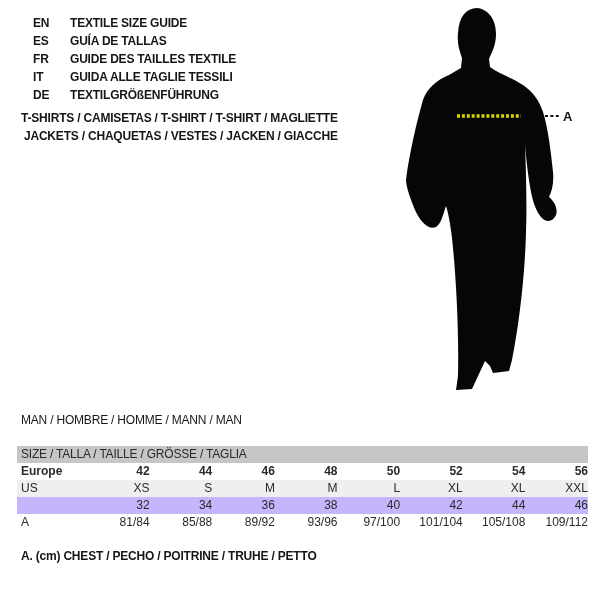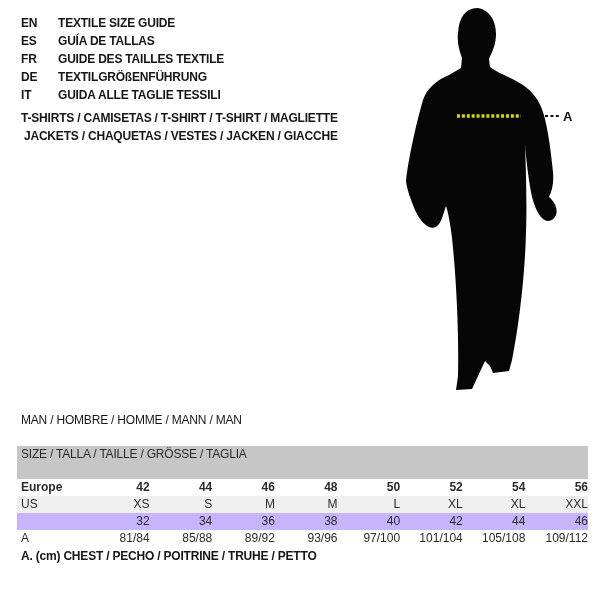--- a/index.html
+++ b/index.html
@@ -4,38 +4,38 @@
 <style>
   * { margin:0; padding:0; box-sizing:border-box; }
   body { font-family:"Liberation Sans", sans-serif; background:#fff; }
   .page {
     position:relative; width:600px; height:600px; background:#fff;
     overflow:hidden; color:#161616;
   }
 
   
   .lang-block { position:absolute; left:21px; top:14px; }
-  .lang-row { display:flex; height:18px; line-height:18px; }
+  .lang-row { display:flex; height:18px; line-height:18px;margin-left:12px; }
   .lang-code { width:37px; font-weight:bold; font-size:12px; letter-spacing:-0.2px; }
   .lang-label { font-weight:bold; font-size:12px; letter-spacing:-0.2px; white-space:nowrap; }
 
   
   .cat-block { position:absolute; left:21px; top:109px;text-align:right; }
   .cat-line { font-weight:bold; font-size:12px; letter-spacing:-0.2px; height:18px; line-height:18px; white-space:nowrap; }
 
   
   .figure-svg { position:absolute; left:0; top:0; width:600px; height:600px; }
   .figure-svg text { font-family:"Liberation Sans", sans-serif; font-weight:bold; font-size:13px; }
 
   
   .section-title { position:absolute; left:21px; top:413px; font-weight:normal; font-size:12px; letter-spacing:-0.2px; }
 
   
   .size-table { position:absolute; left:17px; top:446px; width:571px; font-size:12px; color:#2a2a2a; }
-  .size-table-header { height:33px; line-height:17px; padding-left:4px; letter-spacing:-0.2px; }
+  .size-table-header { height:17px; line-height:17px; padding-left:4px; letter-spacing:-0.2px; }
   .size-row { display:flex; height:17px; line-height:17px; }
   .size-row .label-cell { width:70px; padding-left:4px; text-align:left; }
   .size-row .val-cell { flex:1; text-align:right; }
 
   
   .footnote { position:absolute; left:21px; top:549px; font-weight:bold; font-size:12px; letter-spacing:-0.2px; }
 </style>
 </head>
 <body>
 
@@ -48,26 +48,26 @@
     </div>
     <div class="lang-row">
       <span class="lang-code">ES</span>
       <span class="lang-label">GUÍA DE TALLAS</span>
     </div>
     <div class="lang-row">
       <span class="lang-code">FR</span>
       <span class="lang-label">GUIDE DES TAILLES TEXTILE</span>
     </div>
     <div class="lang-row">
+      <span class="lang-code">IT</span>
+      <span class="lang-label">GUIDA ALLE TAGLIE TESSILI</span>
+    </div>
+    <div class="lang-row">
       <span class="lang-code">DE</span>
       <span class="lang-label">TEXTILGRÖßENFÜHRUNG</span>
-    </div>
-    <div class="lang-row">
-      <span class="lang-code">IT</span>
-      <span class="lang-label">GUIDA ALLE TAGLIE TESSILI</span>
     </div>
   </div>
 
   <div class="cat-block">
     <div class="cat-line">T-SHIRTS / CAMISETAS / T-SHIRT / T-SHIRT / MAGLIETTE</div>
     <div class="cat-line">JACKETS / CHAQUETAS / VESTES / JACKEN / GIACCHE</div>
   </div>
 
   <svg class="figure-svg" viewBox="0 0 600 600">
     <path d="M 477 8

